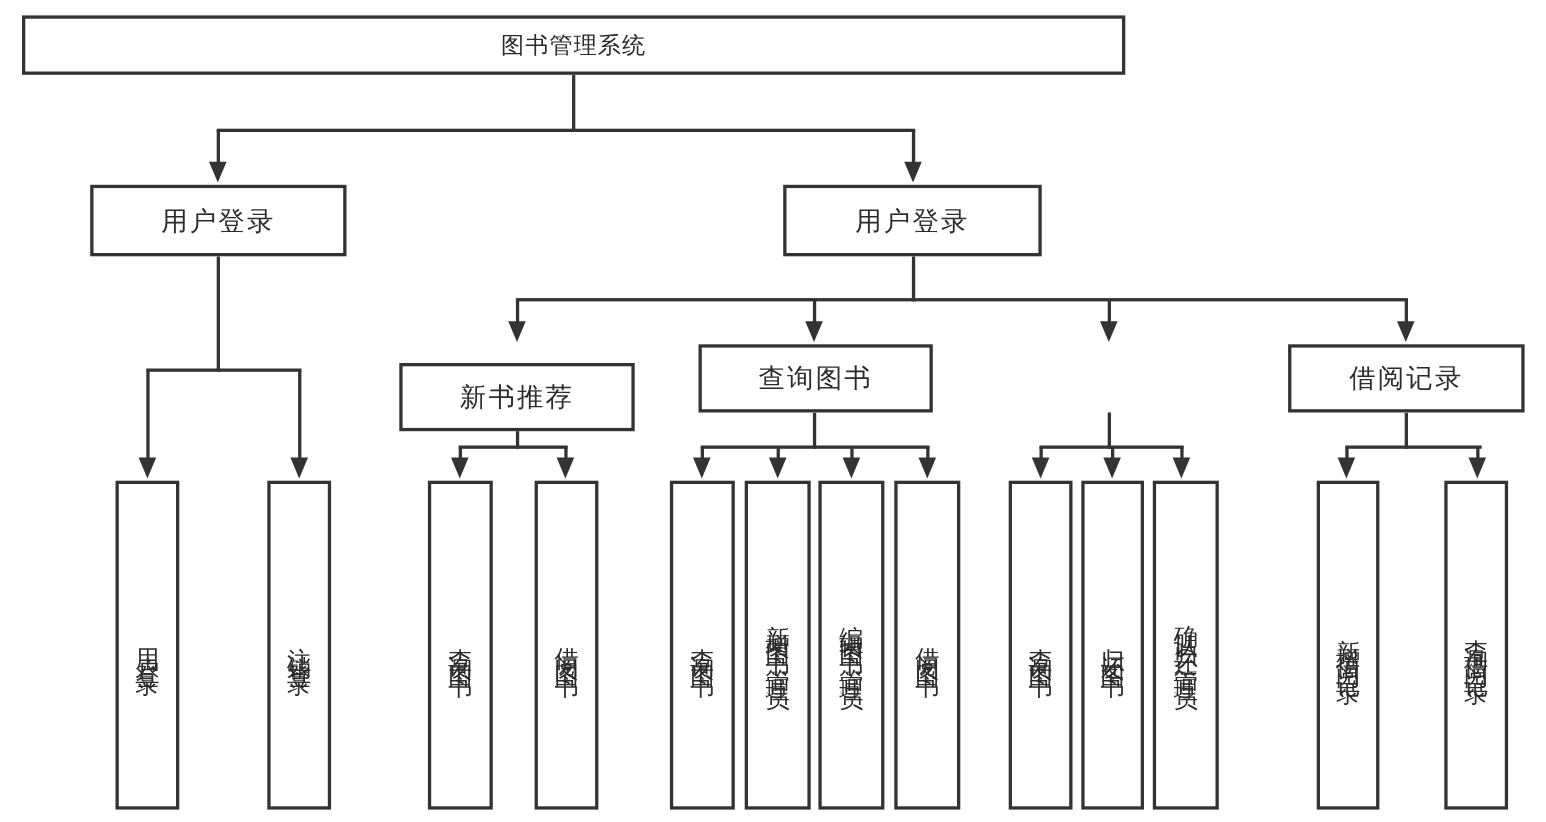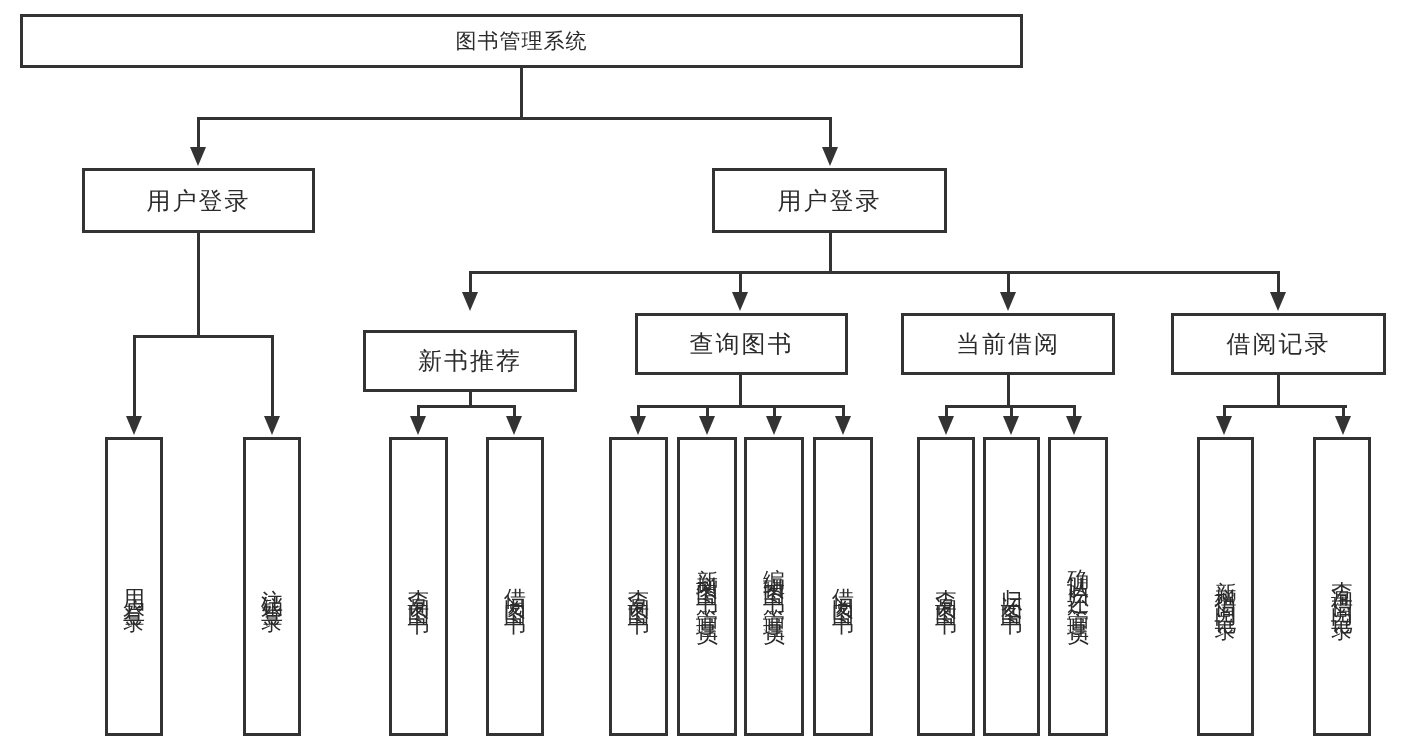--- a/index.html
+++ b/index.html
@@ -90,23 +90,20 @@
   </div>
   <div class="hbox lvl" style="left:712px; top:168px; width:235px; height:65px;">
     <span>用户登录</span>
   </div>
 
   <div class="hbox lvl" style="left:363px; top:330px; width:214px; height:62px;">
     <span>新书推荐</span>
   </div>
   <div class="hbox lvl" style="left:635px; top:313px; width:213px; height:62px;">
     <span>查询图书</span>
-  </div>
-  <div class="hbox lvl" style="left:901px; top:313px; width:214px; height:62px;">
-    <span>当前借阅</span>
   </div>
   <div class="hbox lvl" style="left:1171px; top:313px; width:215px; height:62px;">
     <span>借阅记录</span>
   </div>
 
   <div class="vbox" style="left:105px; width:58px;">
     <span>用户登录</span>
   </div>
   <div class="vbox" style="left:243px; width:58px;">
     <span>注销登录</span>

